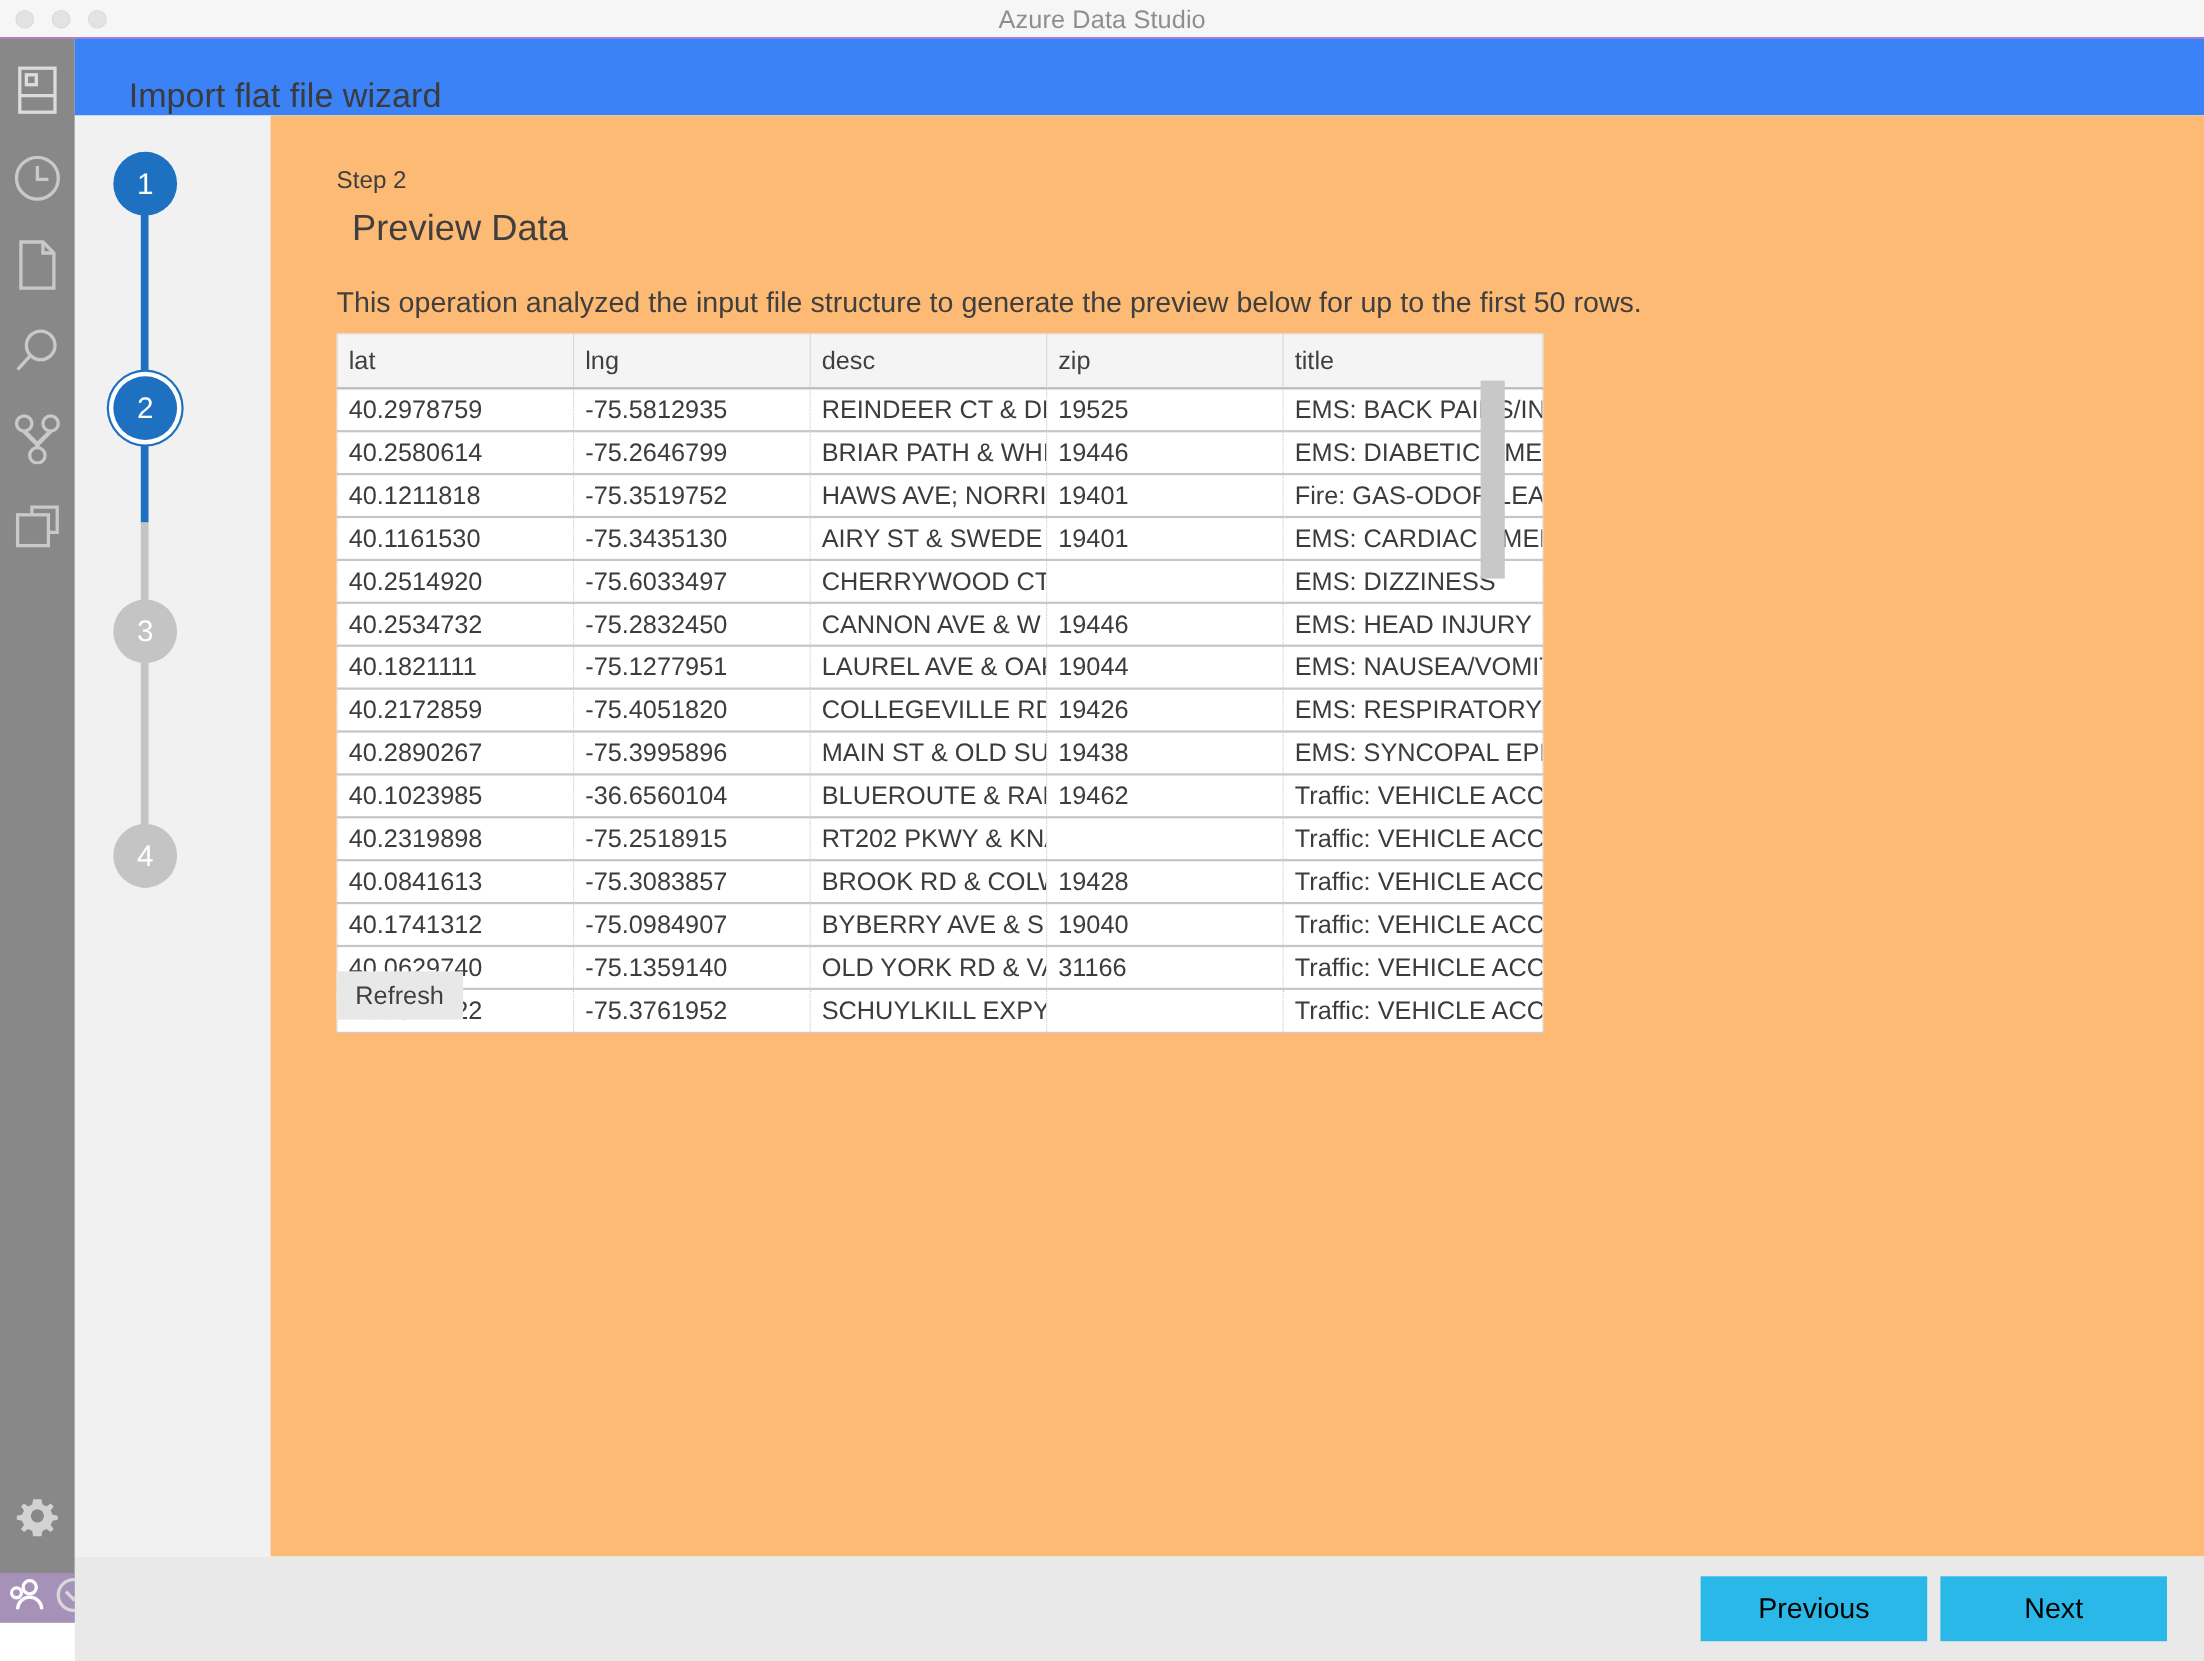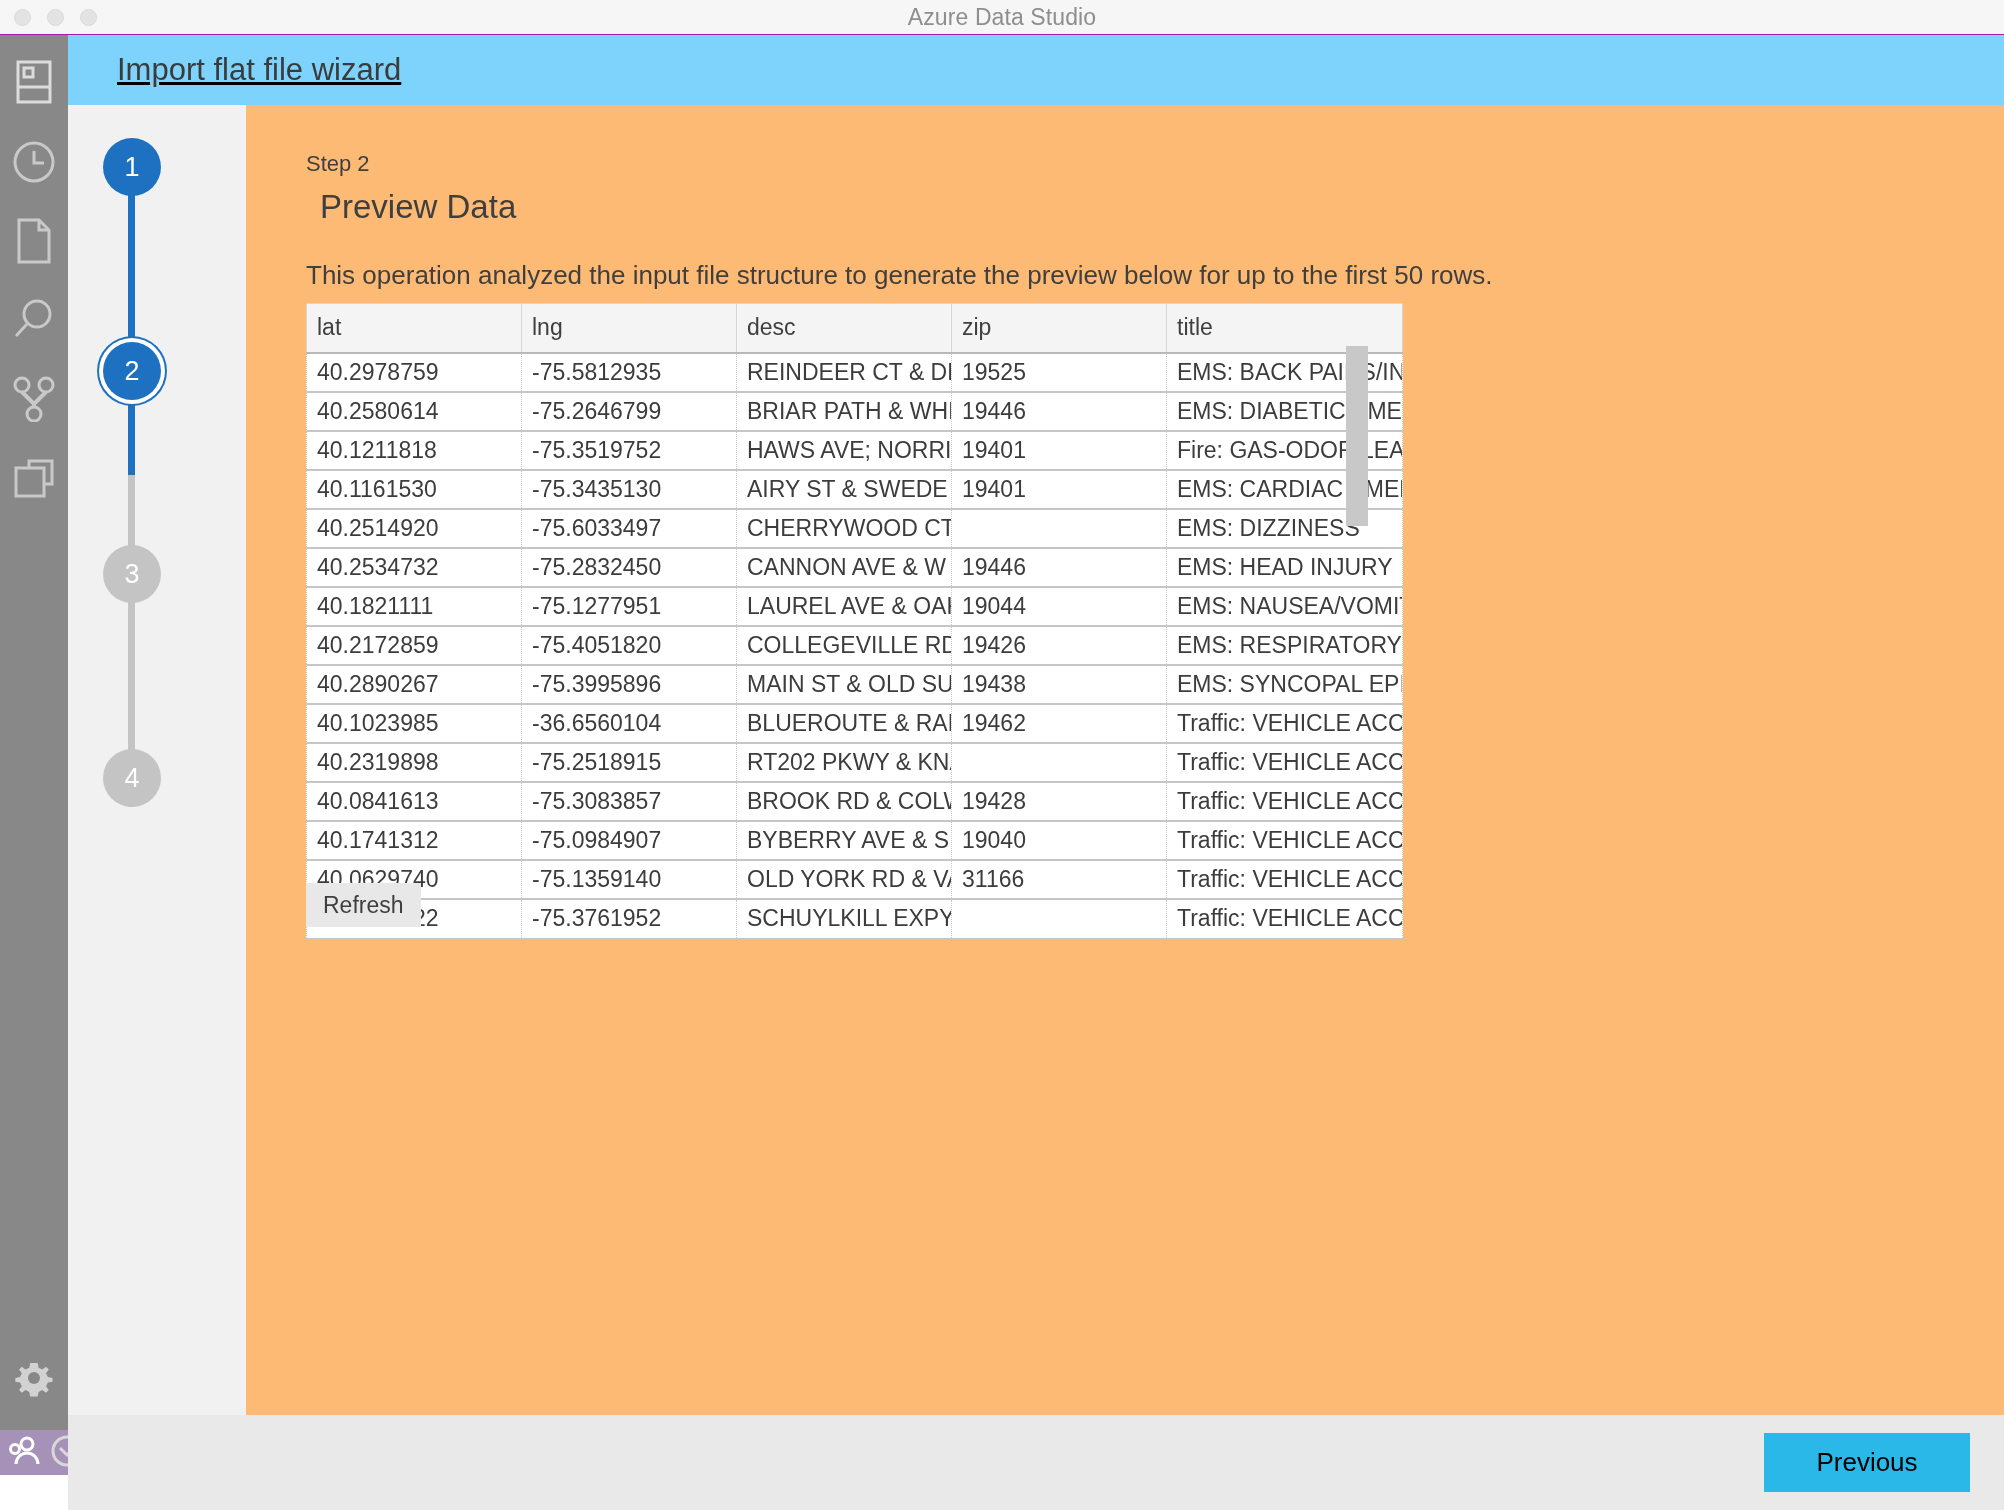--- a/index.html
+++ b/index.html
@@ -82,24 +82,23 @@
     box-sizing: border-box;
     overflow: hidden;
   }
 
   
   .wizard-header {
     position: absolute;
     left: 68px; top: 35px;
     width: 1936px;
     height: 70px;
-    background: #7dd3fc;
+    background: #3b82f6;
     display: flex;
-    align-items: center;
-    text-decoration: underline;
+    align-items: flex-end;
   }
   .wizard-title {
     margin-left: 49px;
     font-size: 31px;
     color: #3b3b3b;
     font-weight: 400;
   }
 
   
   .wizard-body {
@@ -515,14 +514,15 @@
       <div class="thumb"></div>
     </div>
 
     <button class="refresh-btn">Refresh</button>
   </div>
 </div>
 
 <div class="footer">
   <div class="footer-buttons">
     <button class="btn-primary">Previous</button>
+    <button class="btn-primary">Next</button>
   </div>
 </div>
 
 </body></html>

